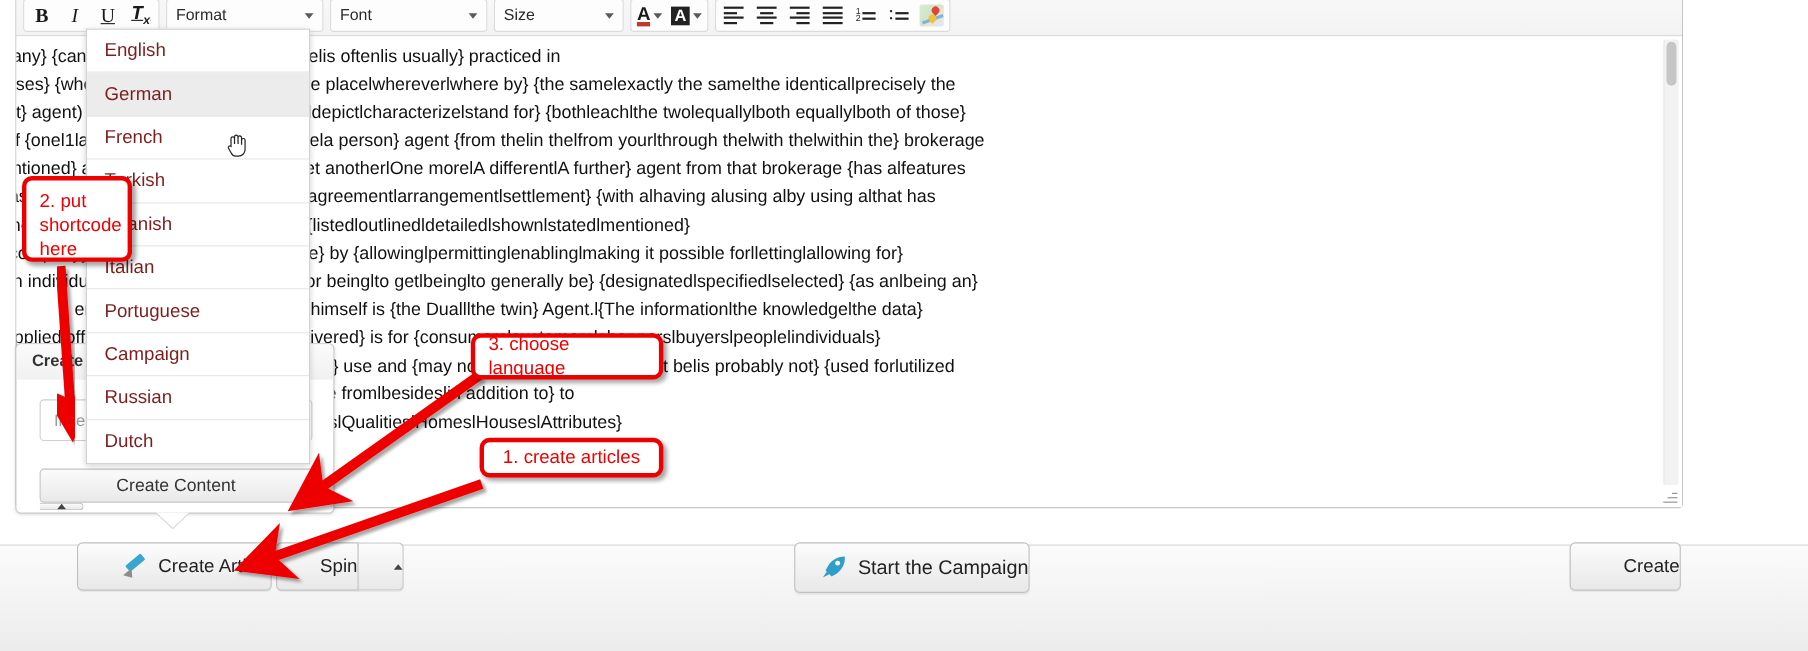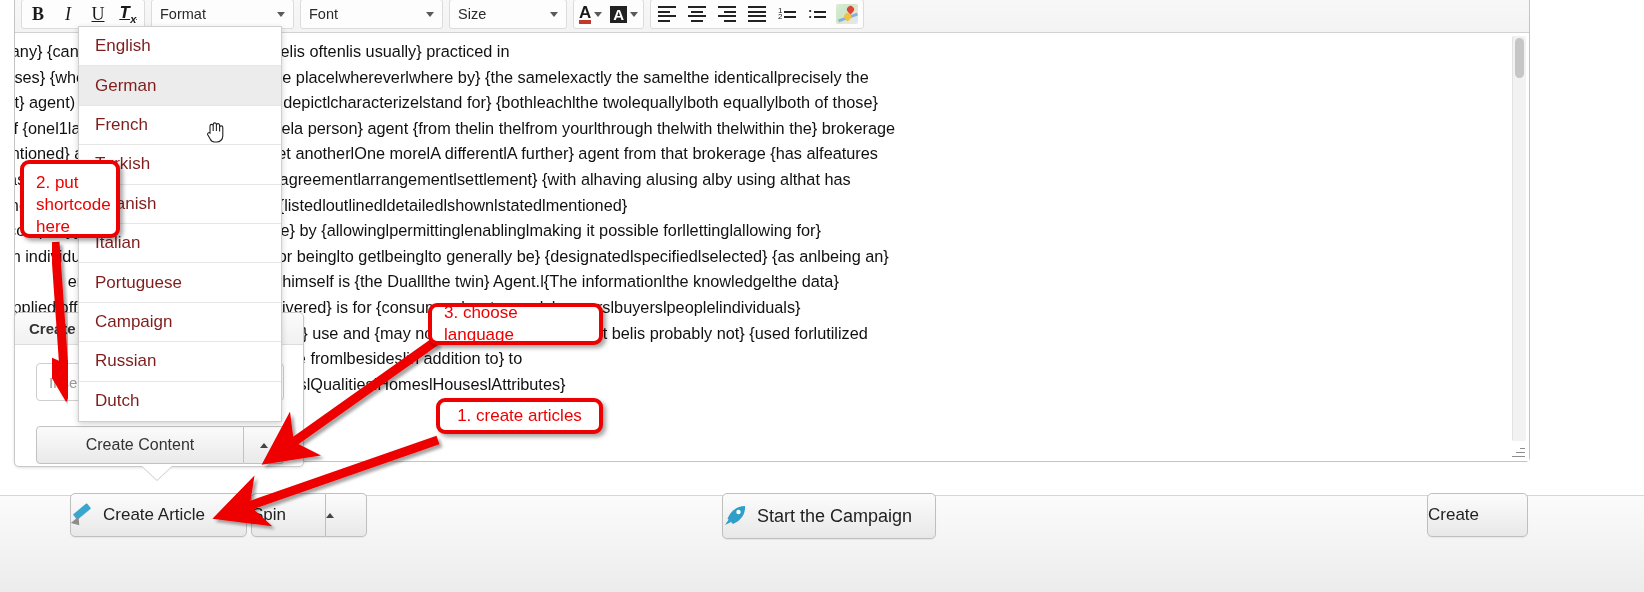--- a/index.html
+++ b/index.html
@@ -243,20 +243,21 @@
     padding-left: 12px;
     font-size: 15px;
     color: #9a9a9a;
   }
   .create-content-btn {
     position: absolute;
     left: 21px; top: 113px;
     width: 248px; height: 38px;
     display: flex;
     box-sizing: border-box;
+    flex-direction: column;
   }
   .ccb-main {
     flex: 1;
     background: linear-gradient(#fbfbfb,#e9e9e9);
     border: 1px solid #c2c2c2;
     border-radius: 4px 0 0 4px;
     display: flex;
     align-items: center;
     justify-content: center;
     font-size: 16px;
@@ -319,21 +320,21 @@
     background: linear-gradient(#fbfbfb, #ececec);
     border-top: 1px solid #d6d6d6;
   }
   .btn {
     position: absolute;
     background: linear-gradient(#fcfcfc,#e8e8e8);
     border: 1px solid #bfbfbf;
     border-radius: 5px;
     display: flex;
     align-items: center;
-    justify-content: flex-start;
+    justify-content: flex-end;
     font-size: 17px;
     color: #222;
     cursor: pointer;
     box-sizing: border-box;
     box-shadow: 0 1px 1px rgba(0,0,0,0.06);
   }
   .btn-create-article {
     left: 70px; top: 493px;
     width: 177px; height: 44px;
     gap: 10px;

